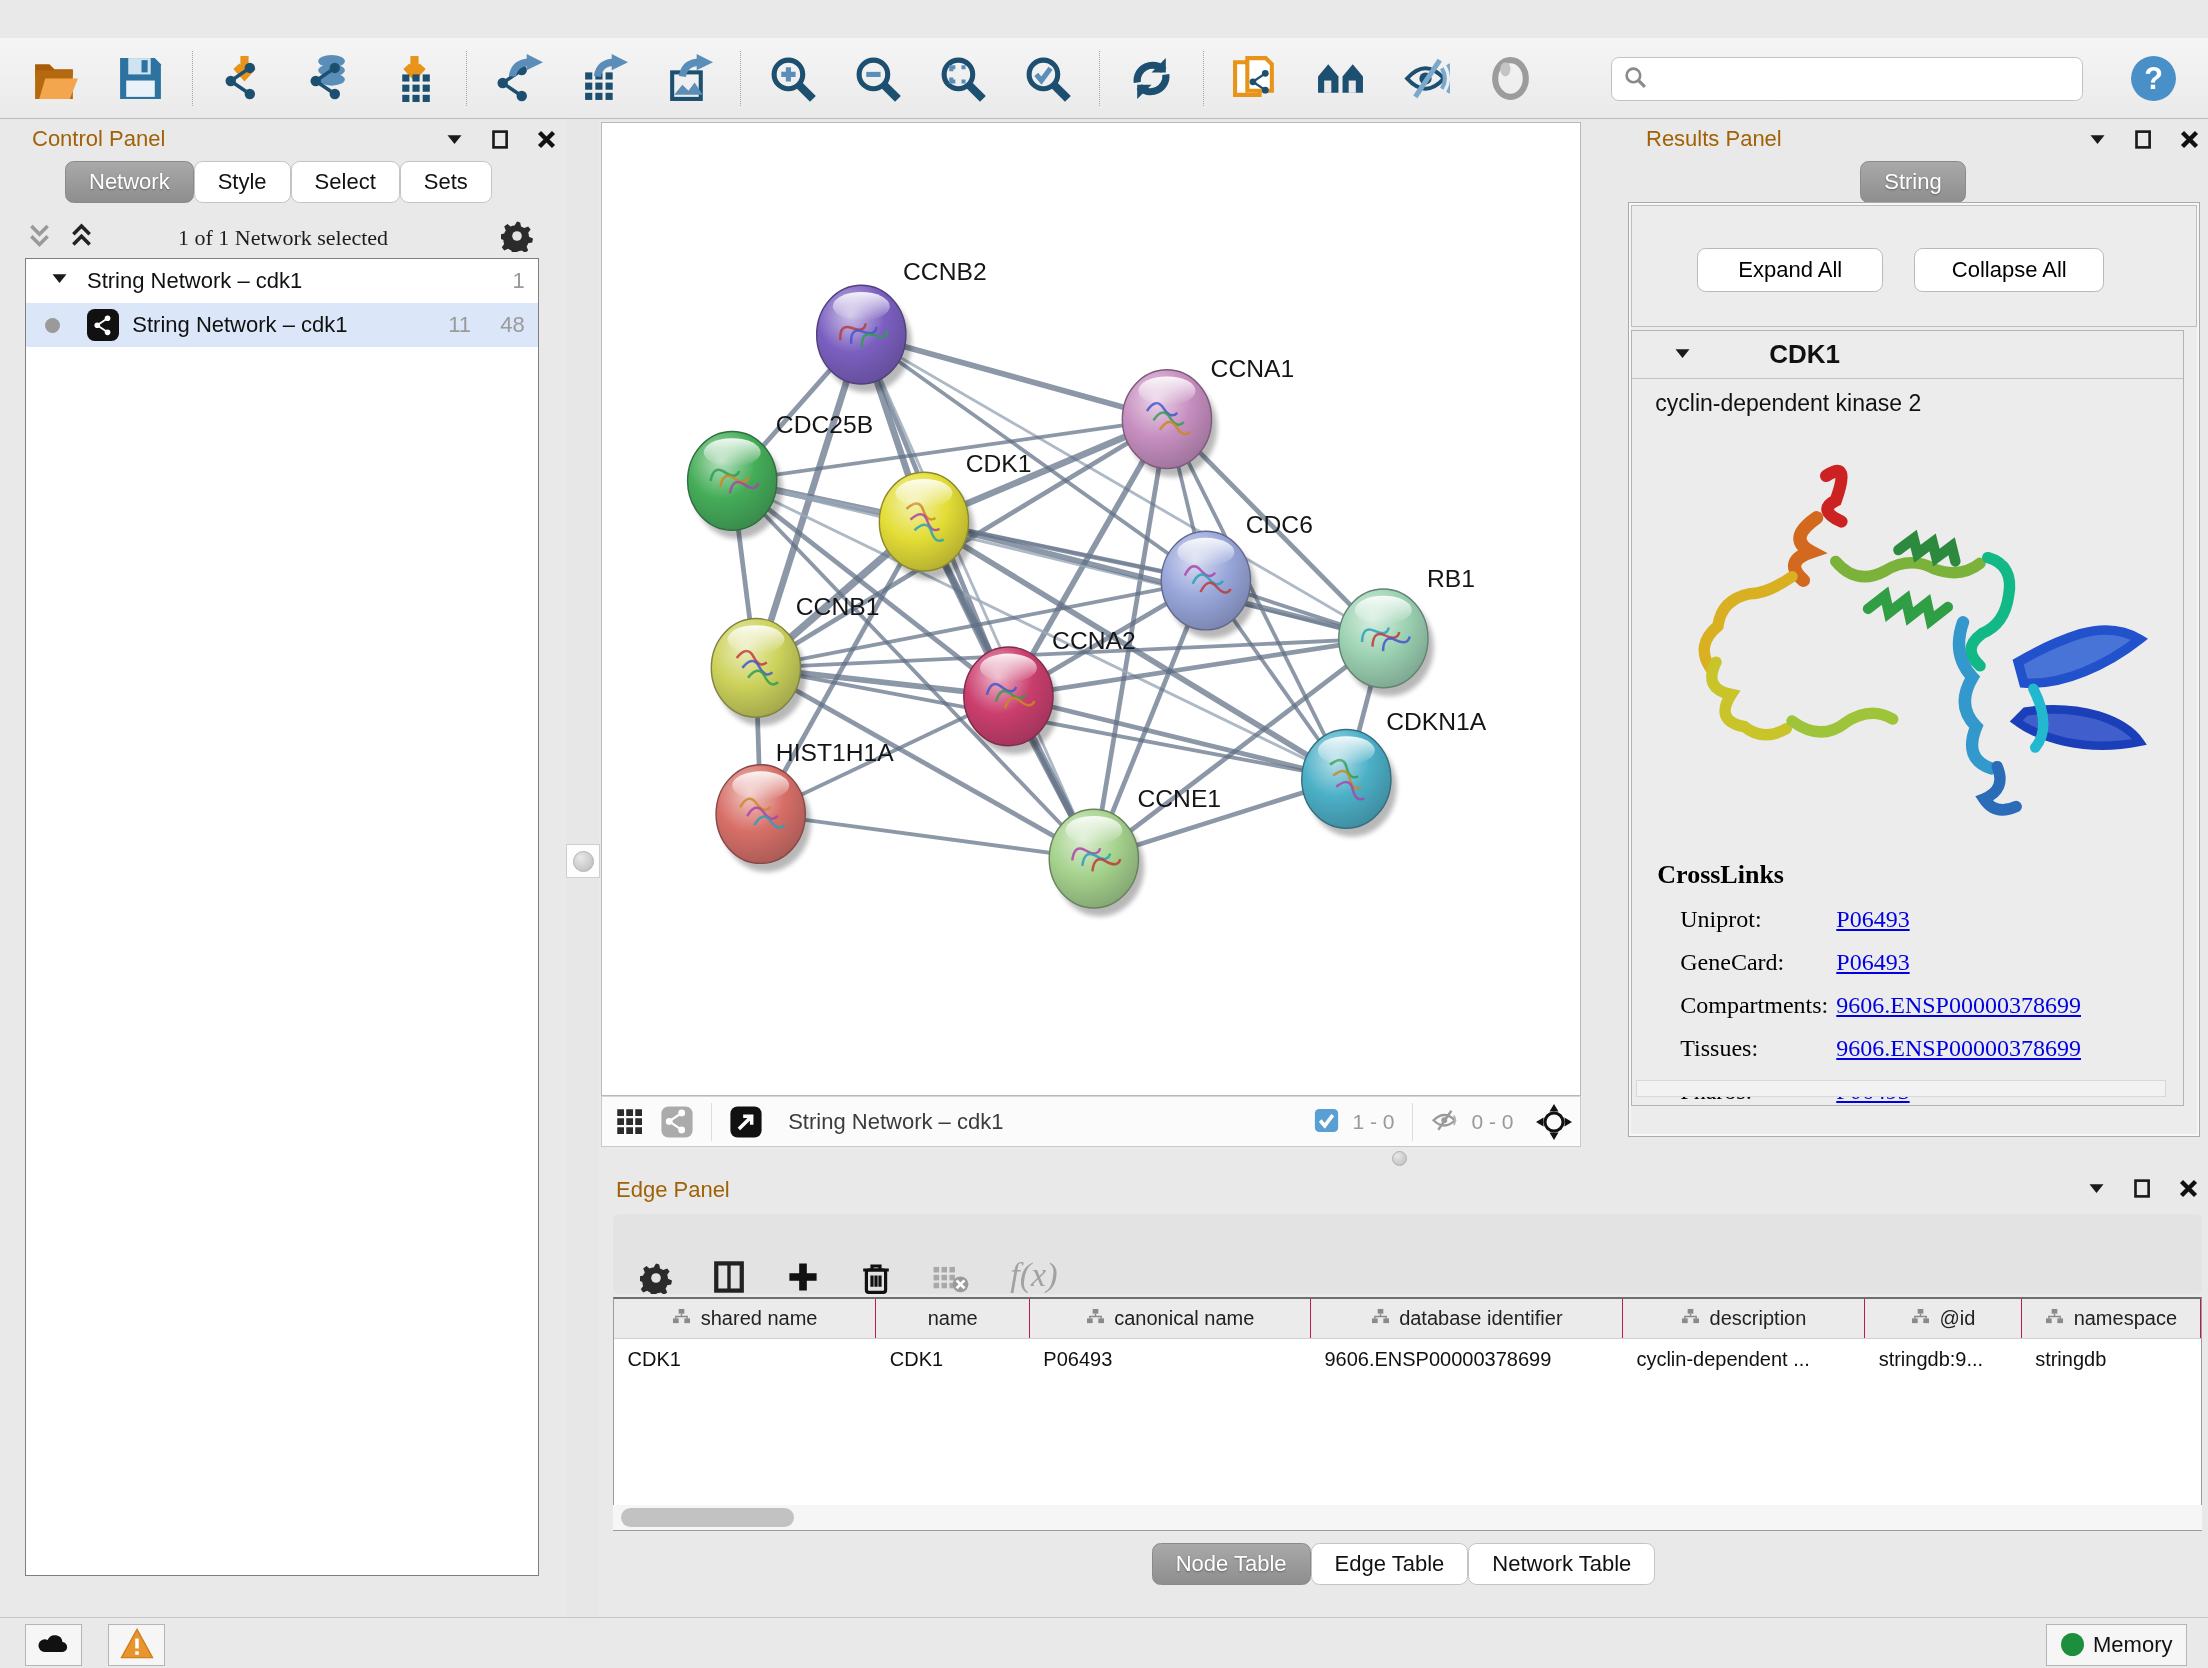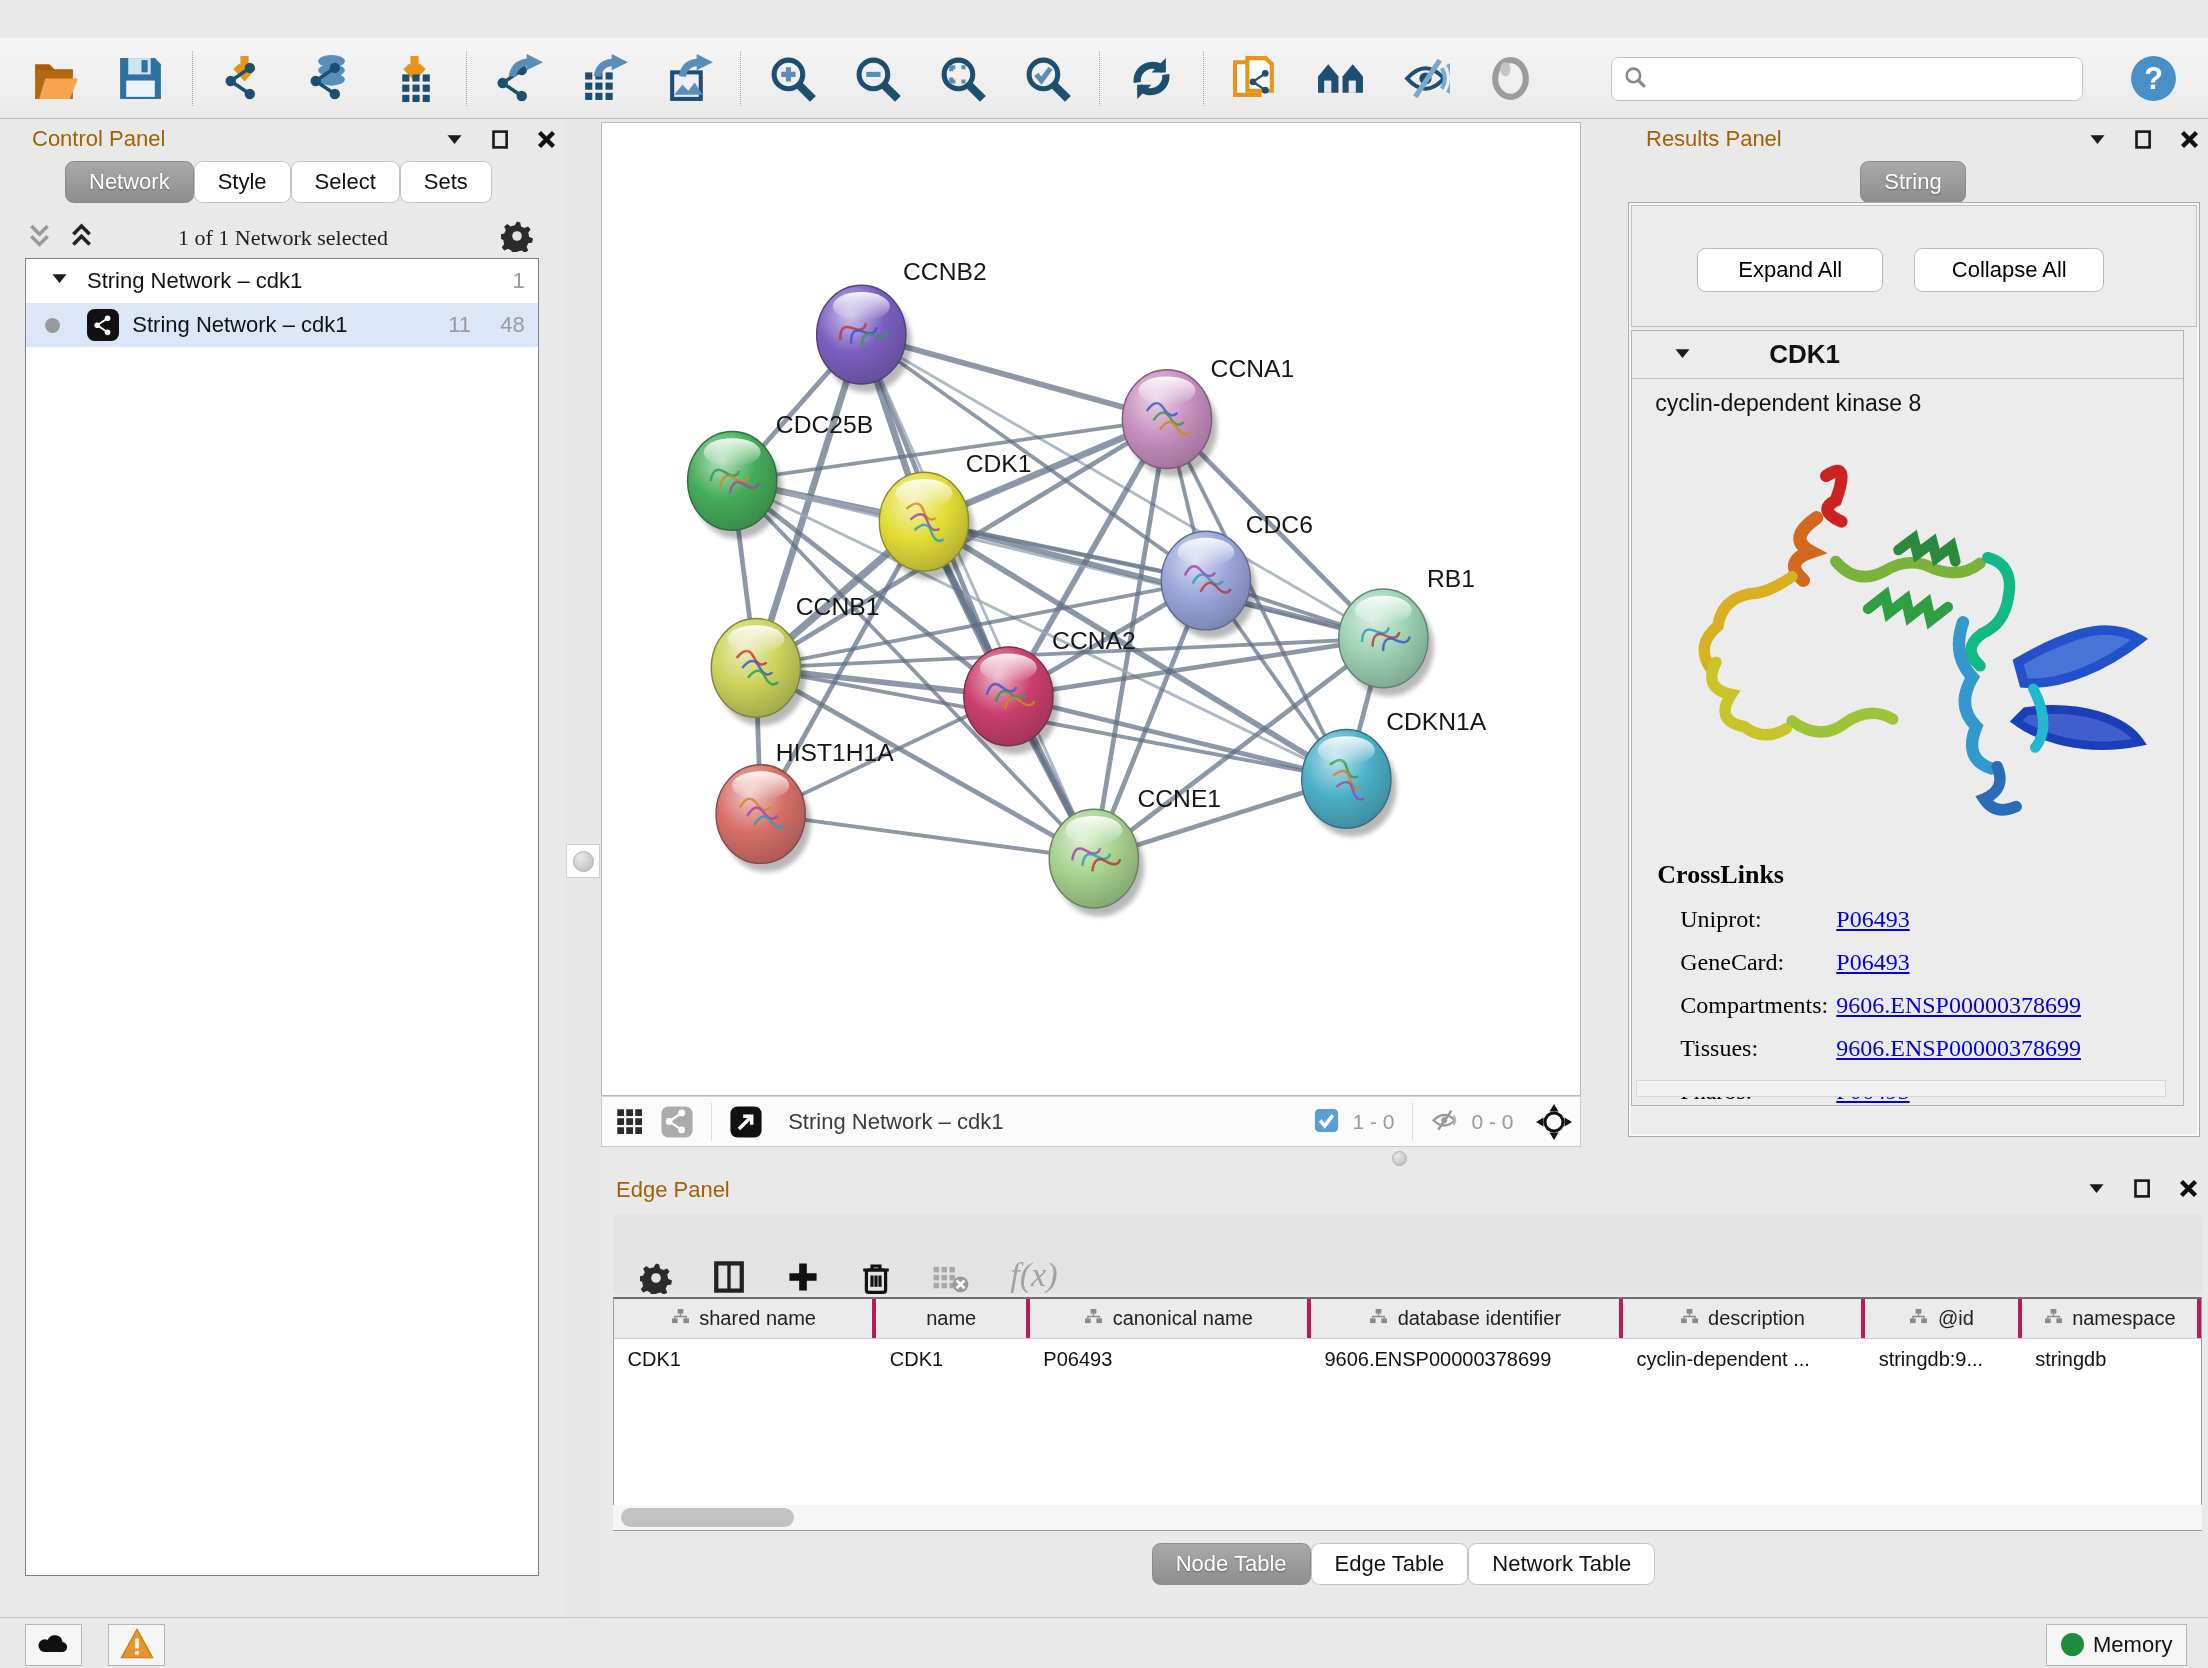--- a/index.html
+++ b/index.html
@@ -99,21 +99,21 @@
   
   .tablepanel { position:absolute; left:599px; top:1170px; width:1609px; height:447px; }
   .tp-toolbox { position:absolute; left:14.3px; right:5.7px; top:44px; height:80px;
     background:#e3e3e3; border-radius:5.7px; display:flex; align-items:flex-end; gap:40px; padding-left:27px; }
   .tp-ic { display:flex; align-items:center; justify-content:center; }
   .fx { font-family:"Liberation Serif", serif; font-style:italic; font-size:34px; color:#a2a2a2; }
   .tp-table { position:absolute; left:14.3px; right:5.7px; top:127px; height:234px; background:#fff;
     border:1.9px solid #9c9c9c; border-top:2.9px solid #6e6e6e; overflow:hidden; }
   .tp-hrow { display:flex; height:40px; background:#ebebeb; border-bottom:1px solid #cfcfcf; }
   .tp-hcell { display:flex; align-items:center; justify-content:center; gap:9.5px; font-size:20px; color:#222;
-    border-right:4px solid #be185d; overflow:hidden; white-space:nowrap; }
+    border-right:1px solid #be185d; overflow:hidden; white-space:nowrap; }
   .tp-drow { display:flex; height:40px; }
   .tp-dcell { display:flex; align-items:center; padding-left:13.3px; font-size:20px; color:#111;
     overflow:hidden; white-space:nowrap; }
   .hscroll { position:absolute; left:14.3px; right:5.7px; top:335px; height:25px; background:#f6f6f6; }
   .hthumb { position:absolute; left:7.6px; top:2.9px; width:173px; height:19px; background:#c2c2c2; border-radius:9.5px; }
   .tp-tabs { position:absolute; left:0; right:0; top:373px; display:flex; justify-content:center; }
 
   
   .statusbar { position:absolute; left:0; bottom:0; width:2208px; height:51px;
     background:#e9e9e9; border-top:1px solid #c6c6c6; }
@@ -730,21 +730,21 @@
         <div class="res-btn" style="left:65px; width:186px;">Expand All</div>
         <div class="res-btn" style="left:282px; width:190px;">Collapse All</div>
       </div>
       <div class="res-card">
         <div class="card-head">
           <span style="margin-left:40px"><svg viewBox="0 0 24 24" width="21" height="21">
                 <path d="M4 7 h16 l-8 10z" fill="#1a1a1a"></path>
               </svg></span>
           <span class="card-title">CDK1</span>
         </div>
-        <div class="card-desc">cyclin-dependent kinase 8</div>
+        <div class="card-desc">cyclin-dependent kinase 2</div>
         <svg class="protein-img" viewBox="0 0 560 420">
           <g fill="none" stroke-linecap="round">
             <path d="M186 42 q 26 -18 10 26 q -20 10 6 22" stroke="#cc2222" stroke-width="13"></path>
             <path d="M176 86 q -32 22 -6 36 q -30 10 -8 30" stroke="#d2691e" stroke-width="14"></path>
             <path d="M150 148 q -26 18 -44 18 q -30 6 -34 34 q -24 20 -8 44" stroke="#d8b021" stroke-width="12"></path>
             <path d="M70 238 q -14 28 16 34 q -18 28 14 34 q 20 16 44 2" stroke="#c9c42a" stroke-width="12"></path>
             <path d="M150 300 q 30 22 56 2 q 26 -18 50 -4" stroke="#9ec43a" stroke-width="12"></path>
             <path d="M196 132 q 22 26 52 10 q 26 -16 52 -2 q 28 10 48 -6" stroke="#7ab23a" stroke-width="12"></path>
             <path d="M230 182 l 18 -14 l 4 18 l 18 -14 l 4 18 l 18 -14 l 4 18 l 18 -14" stroke="#2f9e44" stroke-width="11"></path>
             <path d="M262 120 l 16 -12 l 4 16 l 16 -12 l 4 16 l 16 -12 l 4 16" stroke="#2b8a3e" stroke-width="11"></path>

